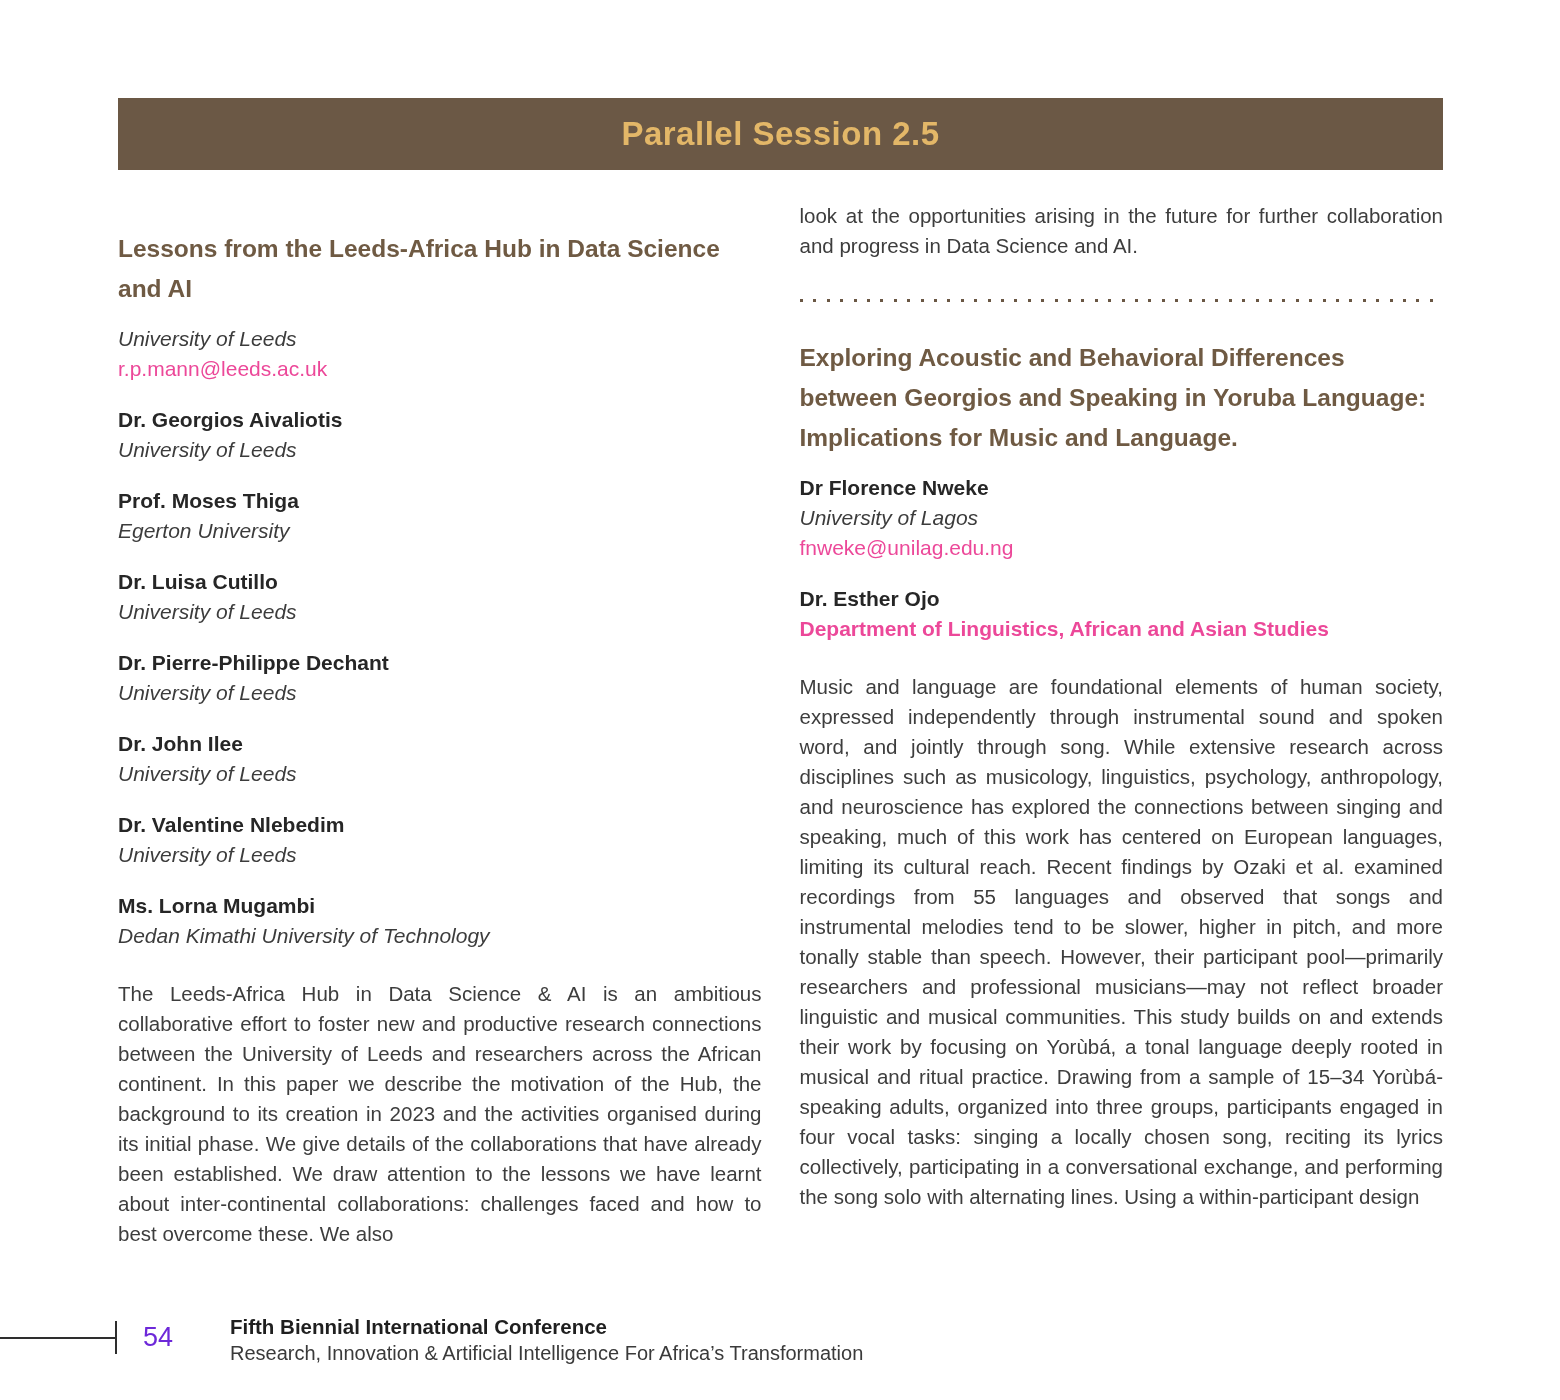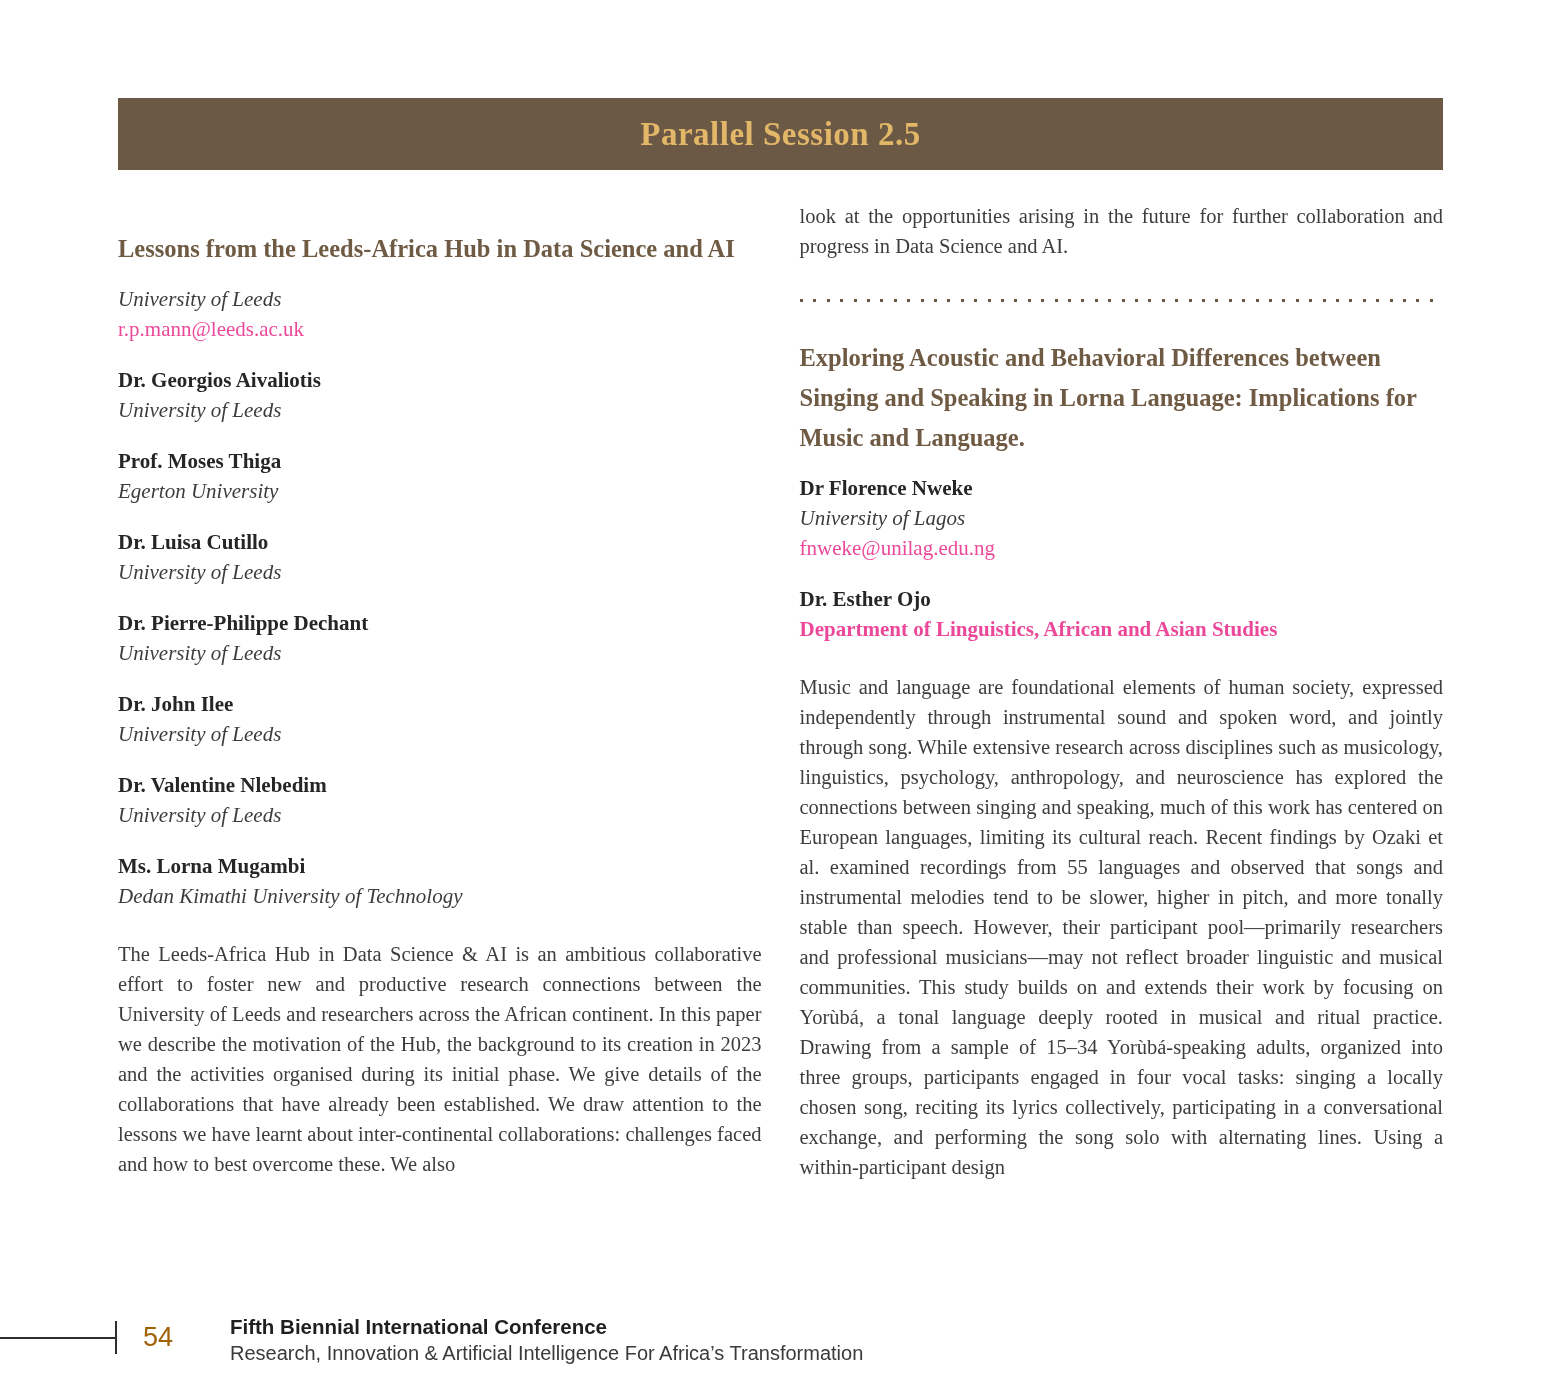--- a/index.html
+++ b/index.html
@@ -2,21 +2,21 @@
 <html><head>
 <meta charset="utf-8">
 <style>
   * { margin: 0; padding: 0; box-sizing: border-box; }
   html, body {
     width: 1560px; height: 1400px;
     background: #ffffff;
     font-family: "Liberation Sans", sans-serif;
   }
   .page { position: relative; width: 1560px; height: 1400px; overflow: hidden; background: #fff; }
-  .content { padding: 98px 117px 0 118px; font-family: Liberation Serif, serif; }
+  .content { padding: 98px 117px 0 118px; }
 
   .banner {
     background: #6b5845;
     height: 72px;
     display: flex; align-items: center; justify-content: center;
     margin-bottom: 31px;
   }
   .banner-title {
     color: #e3b768;
     font-size: 33px;
@@ -63,21 +63,21 @@
     width: 116px; height: 0;
     border-top: 2px solid #2e2e2e;
   }
   .crop-v {
     position: absolute; left: 115px; top: 13px;
     height: 33px; width: 0;
     border-left: 2px solid #2e2e2e;
   }
   .page-num {
     position: absolute; left: 143px; top: 14px;
-    font-size: 27px; color: #a16207; text-align: right;
+    font-size: 27px; color: #6d28d9; text-align: right;
   }
   .footer-text { position: absolute; left: 230px; top: 5px; }
   .footer-conf { font-weight: bold; font-size: 20.5px; color: #1f1f1f; line-height: 27px; }
   .footer-tag  { font-size: 20px; color: #3a3a3a; line-height: 27px; }
 </style>
 </head>
 <body>
 
 <div class="page">
   <div class="content">
@@ -132,21 +132,21 @@
         </div>
 
         <div class="abstract">The Leeds-Africa Hub in Data Science &amp; AI is an ambitious collaborative effort to foster new and productive research connections between the University of Leeds and researchers across the African continent. In this paper we describe the motivation of the Hub, the background to its creation in 2023 and the activities organised during its initial phase. We give details of the collaborations that have already been established. We draw attention to the lessons we have learnt about inter-continental collaborations: challenges faced and how to best overcome these. We also</div>
       </div>
 
       <div class="col">
         <div class="abstract no-top">look at the opportunities arising in the future for further collaboration and progress in Data Science and AI.</div>
 
         <div class="divider"></div>
 
-        <div class="talk-title">Exploring Acoustic and Behavioral Differences between Singing and Speaking in Lorna Language: Implications for Music and Language.</div>
+        <div class="talk-title">Exploring Acoustic and Behavioral Differences between Georgios and Speaking in Yoruba Language: Implications for Music and Language.</div>
 
         <div class="author">
           <div class="author-name">Dr Florence Nweke</div>
           <div class="author-affil">University of Lagos</div>
           <div class="author-email">fnweke@unilag.edu.ng</div>
         </div>
 
         <div class="author">
           <div class="author-name">Dr. Esther Ojo</div>
           <div class="author-dept">Department of Linguistics, African and Asian Studies</div>

